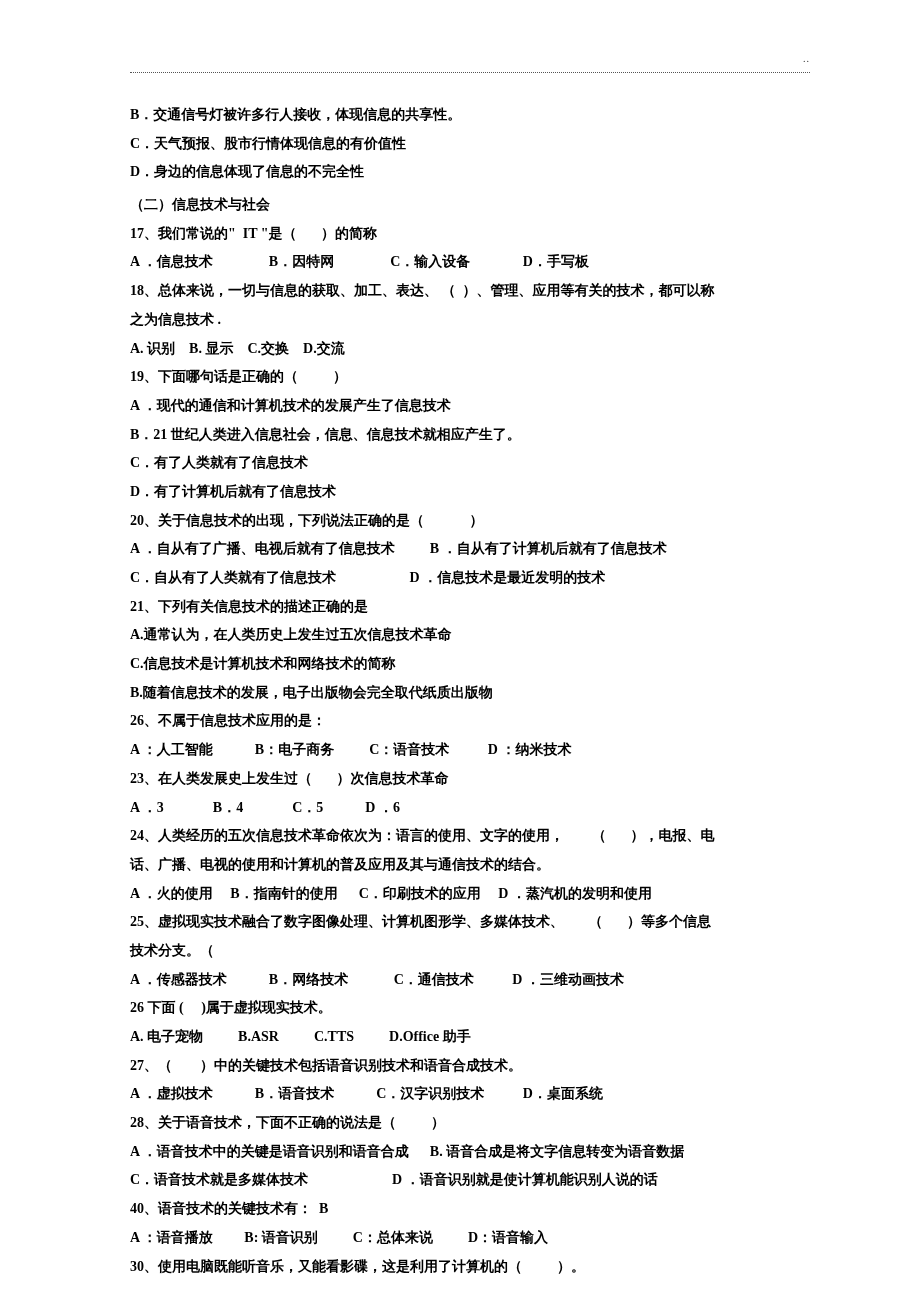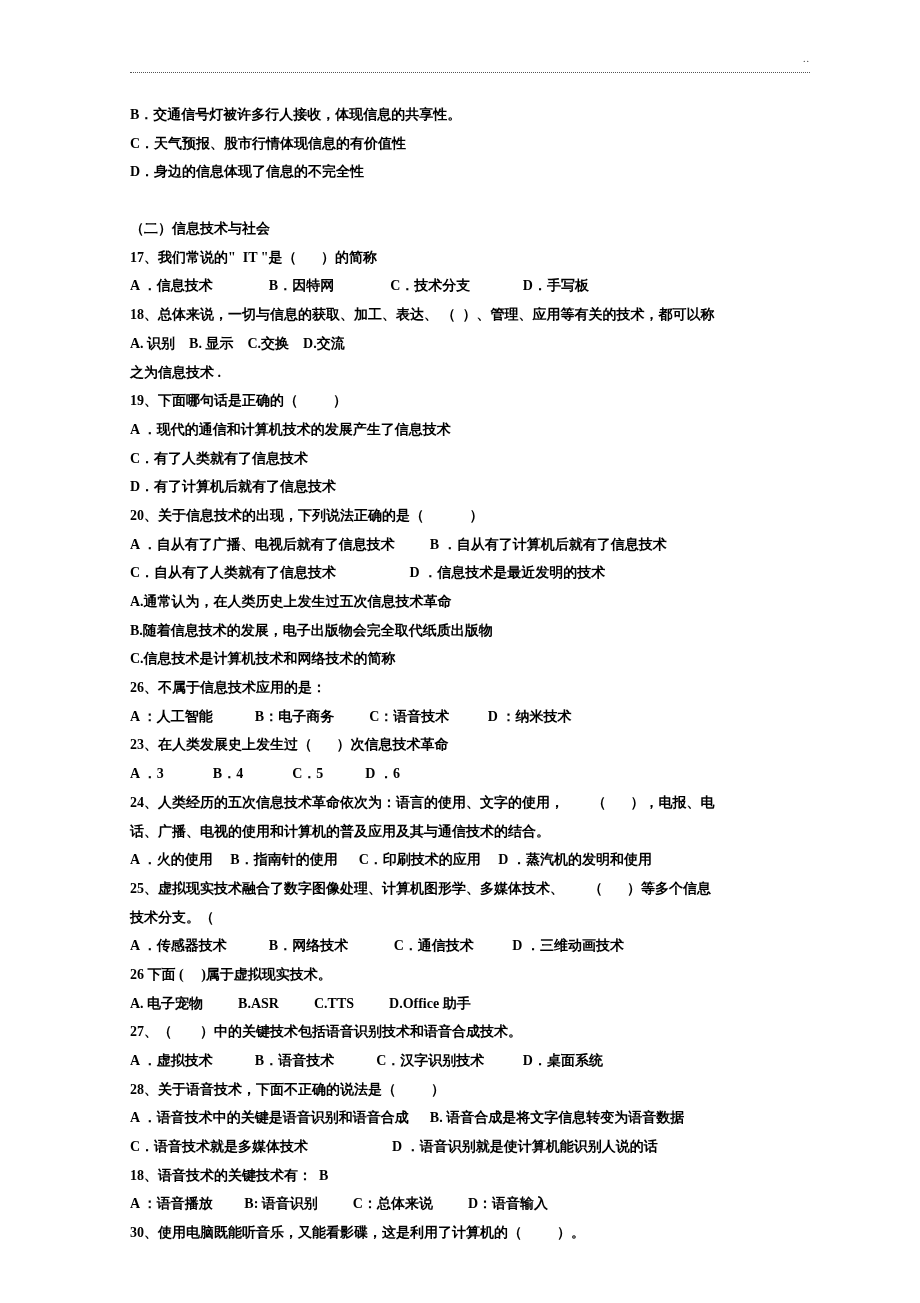--- a/index.html
+++ b/index.html
@@ -29,62 +29,64 @@
     top: -20px;
     font-size: 10px;
     color: #333;
     letter-spacing: 1px;
   }
   .content {
     font-size: 14px;
     line-height: 2.05;
   }
   .line { white-space: pre; font-weight: bold; }
-  .line.sp { margin-top: 28px; }
+  .line.sp { margin-top: 4px; }
 </style>
 </head>
 <body>
 
 <div class="page">
   <div class="header-dots"></div>
   <div class="content" id="content">
       <div class="line">B．交通信号灯被许多行人接收，体现信息的共享性。</div>
       <div class="line">C．天气预报、股市行情体现信息的有价值性</div>
       <div class="line">D．身边的信息体现了信息的不完全性</div>
       <div class="line sp">（二）信息技术与社会</div>
       <div class="line">17、我们常说的"  IT "是（       ）的简称</div>
-      <div class="line">A ．信息技术                B．因特网                C．技术分支               D．手写板</div>
+      <div class="line">A ．信息技术                B．因特网                C．输入设备               D．手写板</div>
       <div class="line">18、总体来说，一切与信息的获取、加工、表达、 （  ）、管理、应用等有关的技术，都可以称</div>
+      <div class="line">之为信息技术 .</div>
       <div class="line">A. 识别    B. 显示    C.交换    D.交流</div>
-      <div class="line">之为信息技术 .</div>
       <div class="line">19、下面哪句话是正确的（          ）</div>
       <div class="line">A ．现代的通信和计算机技术的发展产生了信息技术</div>
+      <div class="line">B．21 世纪人类进入信息社会，信息、信息技术就相应产生了。</div>
       <div class="line">C．有了人类就有了信息技术</div>
       <div class="line">D．有了计算机后就有了信息技术</div>
       <div class="line">20、关于信息技术的出现，下列说法正确的是（             ）</div>
       <div class="line">A ．自从有了广播、电视后就有了信息技术          B ．自从有了计算机后就有了信息技术</div>
       <div class="line">C．自从有了人类就有了信息技术                     D ．信息技术是最近发明的技术</div>
+      <div class="line">21、下列有关信息技术的描述正确的是</div>
       <div class="line">A.通常认为，在人类历史上发生过五次信息技术革命</div>
+      <div class="line">C.信息技术是计算机技术和网络技术的简称</div>
       <div class="line">B.随着信息技术的发展，电子出版物会完全取代纸质出版物</div>
-      <div class="line">C.信息技术是计算机技术和网络技术的简称</div>
       <div class="line">26、不属于信息技术应用的是：</div>
       <div class="line">A ：人工智能            B：电子商务          C：语音技术           D ：纳米技术</div>
       <div class="line">23、在人类发展史上发生过（       ）次信息技术革命</div>
       <div class="line">A ．3              B．4              C．5            D ．6</div>
       <div class="line">24、人类经历的五次信息技术革命依次为：语言的使用、文字的使用，        （       ），电报、电</div>
       <div class="line">话、广播、电视的使用和计算机的普及应用及其与通信技术的结合。</div>
       <div class="line">A ．火的使用     B．指南针的使用      C．印刷技术的应用     D ．蒸汽机的发明和使用</div>
       <div class="line">25、虚拟现实技术融合了数字图像处理、计算机图形学、多媒体技术、       （       ）等多个信息</div>
       <div class="line">技术分支。（</div>
       <div class="line">A ．传感器技术            B．网络技术             C．通信技术           D ．三维动画技术</div>
       <div class="line">26 下面 (     )属于虚拟现实技术。</div>
       <div class="line">A. 电子宠物          B.ASR          C.TTS          D.Office 助手</div>
       <div class="line">27、（        ）中的关键技术包括语音识别技术和语音合成技术。</div>
       <div class="line">A ．虚拟技术            B．语音技术            C．汉字识别技术           D．桌面系统</div>
       <div class="line">28、关于语音技术，下面不正确的说法是（          ）</div>
       <div class="line">A ．语音技术中的关键是语音识别和语音合成      B. 语音合成是将文字信息转变为语音数据</div>
       <div class="line">C．语音技术就是多媒体技术                        D ．语音识别就是使计算机能识别人说的话</div>
-      <div class="line">18、语音技术的关键技术有：  B</div>
+      <div class="line">40、语音技术的关键技术有：  B</div>
       <div class="line">A ：语音播放         B: 语音识别          C：总体来说          D：语音输入</div>
       <div class="line">30、使用电脑既能听音乐，又能看影碟，这是利用了计算机的（          ）。</div>
     </div>
 
 </div>
 
 </body></html>

